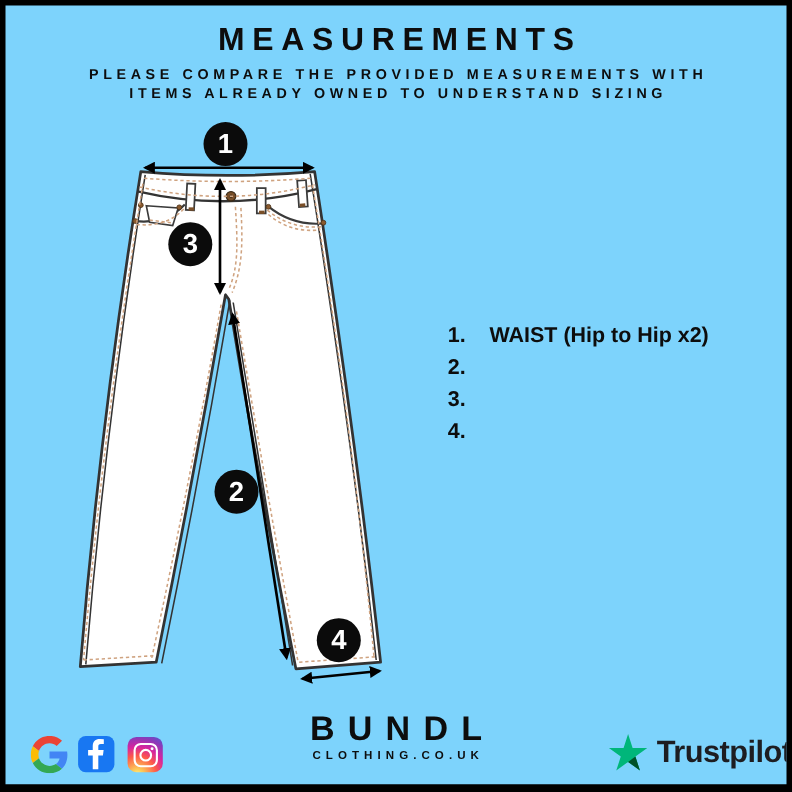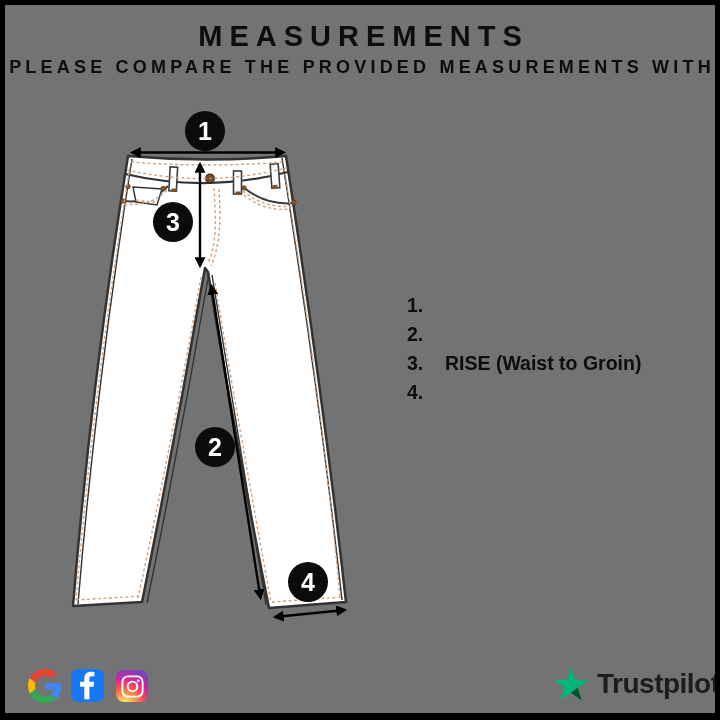--- a/index.html
+++ b/index.html
@@ -1,25 +1,25 @@
 <!DOCTYPE html>
 <html><head>
 <meta charset="utf-8">
 <style>
   html,body{margin:0;padding:0;background:#888;}
   .frame{
     position:relative;width:720px;height:720px;box-sizing:border-box;
-    background:#737373;border:5px solid #000;border-bottom-width:7px;
+    background:#7dd3fc;border:5px solid #000;border-bottom-width:7px;
     overflow:hidden;font-family:"Liberation Sans", sans-serif;
     margin:0 auto;
   }
   
   .header{position:absolute;top:14px;left:0;right:0;text-align:center;color:#0d0d0d;}
   .title{margin:0;font-size:29px;font-weight:700;letter-spacing:7px;padding-left:7px;line-height:34px;}
-  .subtitle{margin:6px 0 14px 0;font-size:18px;font-weight:700;letter-spacing:4.2px;line-height:17px;padding-left:4px;}
+  .subtitle{margin:6px 0 14px 0;font-size:13px;font-weight:700;letter-spacing:4.2px;line-height:17px;padding-left:4px;}
   .subtitle span{display:block;}
   
   .jeans-svg{position:absolute;left:0;top:0;width:720px;height:720px;}
   .marker{
     position:absolute;width:40px;height:40px;border-radius:50%;
     background:#0b0b0b;color:#ffffff;display:flex;align-items:center;justify-content:center;
     font-size:25px;font-weight:700;line-height:1;
   }
   
   .legend{position:absolute;left:402px;top:289px;margin:0;padding:0;list-style:none;color:#0d0d0d;}
@@ -39,20 +39,21 @@
 </style>
 </head>
 <body>
 
 <div class="frame">
 
   <div class="header">
     <h1 class="title">MEASUREMENTS</h1>
     <p class="subtitle">
       <span>PLEASE COMPARE THE PROVIDED MEASUREMENTS WITH</span>
+      <span>ITEMS ALREADY OWNED TO UNDERSTAND SIZING</span>
     </p>
   </div>
 
   <svg class="jeans-svg" viewBox="0 0 720 720" aria-hidden="true">
     <defs>
       <marker id="ah" viewBox="0 0 10 10" refX="8" refY="5" markerWidth="11" markerHeight="11" orient="auto-start-reverse" markerUnits="userSpaceOnUse">
         <path d="M0,0 L10,5 L0,10 z" fill="#000"></path>
       </marker>
     </defs>
 
@@ -114,27 +115,27 @@
   </svg>
 
   <div class="marker" style="left:180px;top:106px;">1</div>
   <div class="marker" style="left:190px;top:422px;">2</div>
   <div class="marker" style="left:148px;top:197px;">3</div>
   <div class="marker" style="left:283px;top:557px;">4</div>
 
   <ul class="legend">
     <li>
       <span class="num">1.</span>
+      <span>WAIST (Hip to Hip x2)</span>
     </li>
     <li>
       <span class="num">2.</span>
     </li>
     <li>
       <span class="num">3.</span>
-      <span>RISE (Waist to Groin)</span>
     </li>
     <li>
       <span class="num">4.</span>
     </li>
   </ul>
 
   <div class="icon google-icon">
     <svg viewBox="0 0 48 48" width="34" height="34">
       <path fill="#EA4335" d="M24 9.5c3.54 0 6.71 1.22 9.21 3.6l6.85-6.85C35.9 2.38 30.47 0 24 0 14.62 0 6.51 5.38 2.56 13.22l7.98 6.19C12.43 13.72 17.74 9.5 24 9.5z"></path>
       <path fill="#4285F4" d="M46.98 24.55c0-1.57-.15-3.09-.38-4.55H24v9.02h12.94c-.58 2.96-2.26 5.48-4.78 7.18l7.73 6c4.51-4.18 7.09-10.36 7.09-17.65z"></path>
@@ -148,20 +149,24 @@
     </svg>
   </div>
   <div class="icon instagram-icon">
     <svg viewBox="0 0 48 48" width="27" height="27" fill="none" stroke="#ffffff">
       <rect x="6" y="6" width="36" height="36" rx="10" stroke-width="3.4"></rect>
       <circle cx="24" cy="24" r="8.6" stroke-width="3.4"></circle>
       <circle cx="34.2" cy="13.8" r="2.4" fill="#ffffff" stroke="none"></circle>
     </svg>
   </div>
 
+  <div class="brand">
+    <div class="brand-name">BUNDL</div>
+    <div class="brand-tagline">CLOTHING.CO.UK</div>
+  </div>
 
   <div class="trustpilot">
     <svg viewBox="0 0 48 40" width="40" height="34">
       <polygon fill="#00B67A" points="24,0 28.94,15.2 44.92,15.2 31.99,24.6 36.93,39.8 24,30.4 11.07,39.8 16.01,24.6 3.08,15.2 19.06,15.2"></polygon>
       <polygon fill="#005128" points="24,30.4 31.99,24.6 36.93,39.8"></polygon>
     </svg>
     <span class="trustpilot-label">Trustpilot</span>
   </div>
 
 </div>

